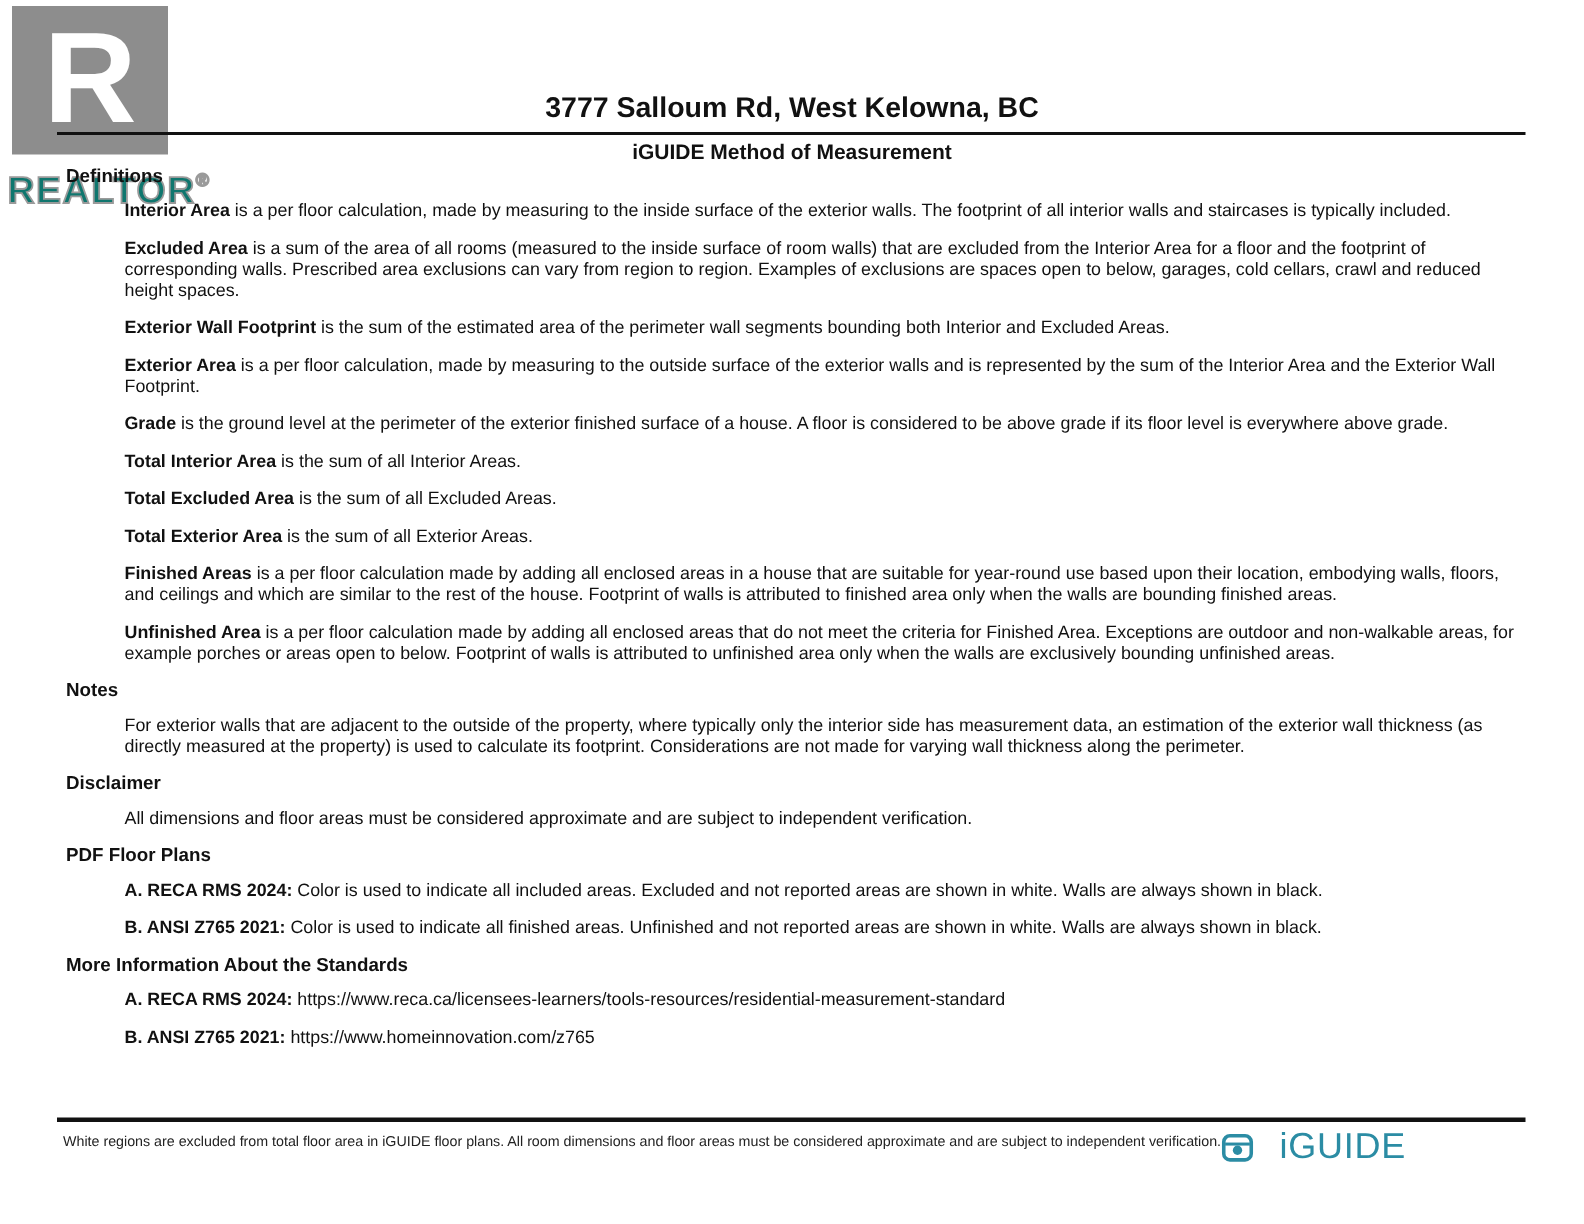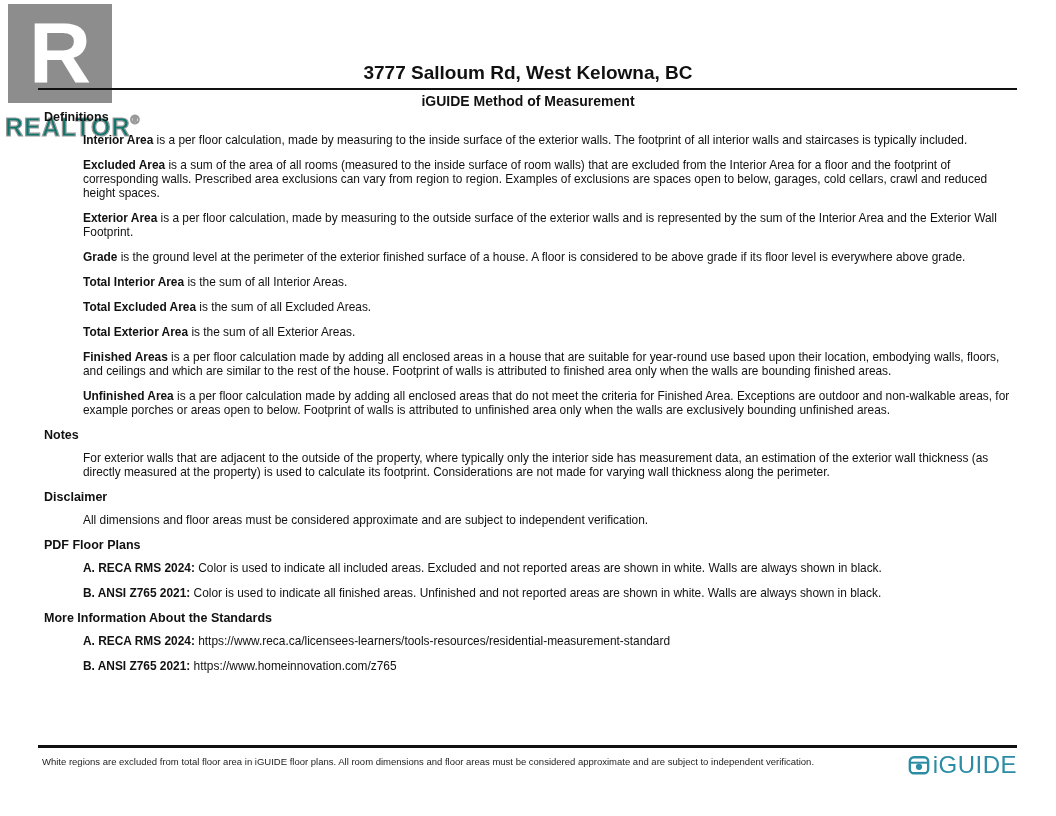--- a/index.html
+++ b/index.html
@@ -43,24 +43,24 @@
   .para{
     font-size:11.9px;line-height:14px;
     margin:0 0 11px 39px;
   }
   .para b{font-weight:bold;}
   
   .footer{
     position:absolute;left:38px;width:979px;top:745px;z-index:1;
     border-top:3px solid #111;
   }
-  .footer-row{display:flex;justify-content:space-between;align-items:flex-start;padding-top:8px;}
+  .footer-row{display:flex;align-items:flex-start;padding-top:8px;}
   .footer-text{font-size:9.5px;line-height:11px;color:#222;padding-left:4px;max-width:800px;}
   .iguide-logo{
-    display:flex;align-items:center;gap:3px;
+    display:flex;align-items:center;gap:17px;
     color:#2b8ca4;margin-top:-3px;
   }
   .iguide-word{font-size:24px;line-height:24px;letter-spacing:0.5px;}
   .iguide-icon{display:block;}
 </style>
 </head>
 <body>
 
 <div class="page">
 
@@ -78,20 +78,21 @@
   </div>
 
   <div class="content">
 
     <h2 class="sec-heading">Definitions</h2>
 
     <p class="para"><b>Interior Area</b><span> is a per floor calculation, made by measuring to the inside surface of the exterior walls. The footprint of all interior walls and staircases is typically included.</span></p>
 
     <p class="para"><b>Excluded Area</b><span> is a sum of the area of all rooms (measured to the inside surface of room walls) that are excluded from the Interior Area for a floor and the footprint of corresponding walls. Prescribed area exclusions can vary from region to region. Examples of exclusions are spaces open to below, garages, cold cellars, crawl and reduced height spaces.</span></p>
 
+    <p class="para"><b>Exterior Wall Footprint</b><span> is the sum of the estimated area of the perimeter wall segments bounding both Interior and Excluded Areas.</span></p>
 
     <p class="para"><b>Exterior Area</b><span> is a per floor calculation, made by measuring to the outside surface of the exterior walls and is represented by the sum of the Interior Area and the Exterior Wall Footprint.</span></p>
 
     <p class="para"><b>Grade</b><span> is the ground level at the perimeter of the exterior finished surface of a house. A floor is considered to be above grade if its floor level is everywhere above grade.</span></p>
 
     <p class="para"><b>Total Interior Area</b><span> is the sum of all Interior Areas.</span></p>
 
     <p class="para"><b>Total Excluded Area</b><span> is the sum of all Excluded Areas.</span></p>
 
     <p class="para"><b>Total Exterior Area</b><span> is the sum of all Exterior Areas.</span></p>

